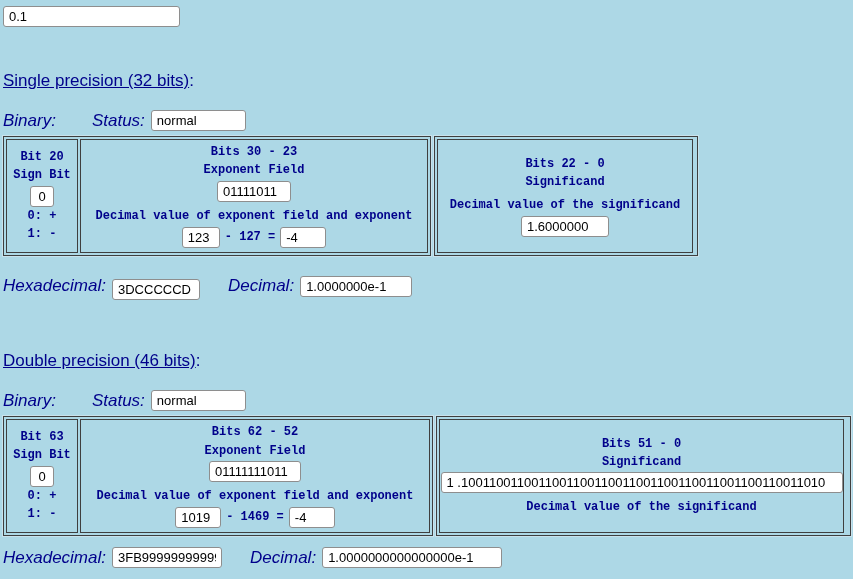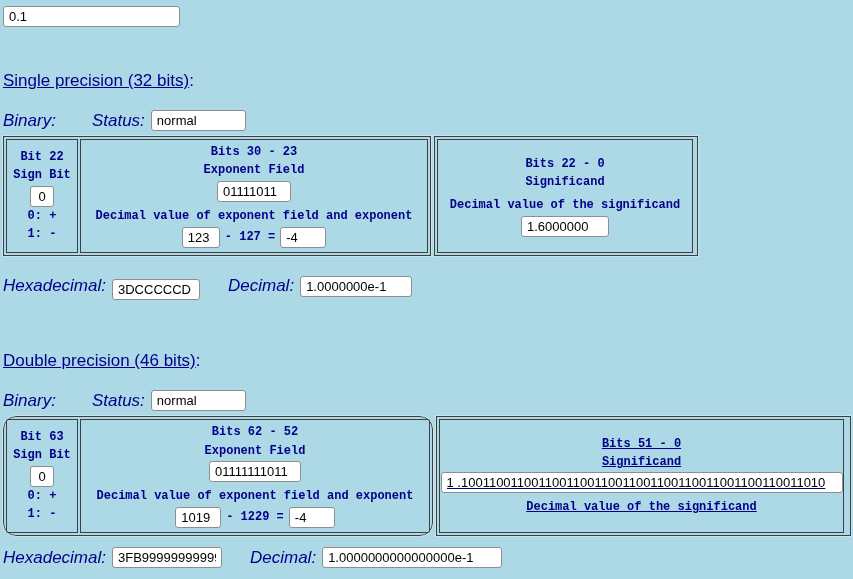--- a/index.html
+++ b/index.html
@@ -50,22 +50,22 @@
 
   .tables-row { display: flex; gap: 3px; align-items: stretch; }
 
   .sign-cell   { width: 72px; }
   .exp-cell    { flex: 1; }
   .sig-single  { width: 256px; }
   .sig-double  { width: 405px; }
 
   .t-single-a { width: 428px; min-height: 117px; }
   .t-single-b { width: 264px; min-height: 117px; }
-  .t-double-a { width: 430px; min-height: 118px; border-radius: 13px; }
-  .t-double-b { width: 415px; min-height: 118px; text-decoration: underline; }
+  .t-double-a { width: 430px; min-height: 118px; }
+  .t-double-b { width: 415px; min-height: 118px; }
 
   .eq-row { display: flex; align-items: center; gap: 5px; margin-top: 1px; }
   .caption { margin-top: 5px; }
 
   
   .in-decimal-entered { width: 177px; }
   .in-status   { width: 95px; }
   .in-sign     { width: 24px; text-align: center; }
   .in-exp-s    { width: 74px; }
   .in-exp-d    { width: 92px; }
@@ -105,21 +105,21 @@
 <div class="row mt-bs">
   <span class="lbl italic">Binary:</span>
   <span class="gap-binary"></span>
   <span class="lbl italic lbl-gap">Status:</span>
   <input class="fld in-status" type="text" value="normal" style="">
 </div>
 
 <div class="tables-row mt-tbl">
   <div class="btable t-single-a">
     <div class="cell sign-cell">
-      <div class="mono">Bit 22</div>
+      <div class="mono">Bit 20</div>
       <div class="mono">Sign Bit</div>
       <input class="fld in-sign" type="text" value="0" style="">
       <div class="mono">0: +</div>
       <div class="mono">1: -</div>
     </div>
     <div class="cell exp-cell">
       <div class="mono">Bits 30 - 23</div>
       <div class="mono">Exponent Field</div>
       <input class="fld in-exp-s" type="text" value="01111011" style="">
       <div class="mono caption">Decimal value of exponent field and exponent</div>
@@ -168,21 +168,21 @@
       <div class="mono">0: +</div>
       <div class="mono">1: -</div>
     </div>
     <div class="cell exp-cell">
       <div class="mono">Bits 62 - 52</div>
       <div class="mono">Exponent Field</div>
       <input class="fld in-exp-d" type="text" value="01111111011" style="">
       <div class="mono caption">Decimal value of exponent field and exponent</div>
       <div class="eq-row">
         <input class="fld in-expdec-d" type="text" value="1019" style="">
-        <span class="mono">- 1229 =</span>
+        <span class="mono">- 1469 =</span>
         <input class="fld in-expval" type="text" value="-4" style="">
       </div>
     </div>
   </div>
   <div class="btable t-double-b">
     <div class="cell sig-double">
       <div class="mono">Bits 51 - 0</div>
       <div class="mono">Significand</div>
       <input class="fld in-sig-d" type="text" value="1 .1001100110011001100110011001100110011001100110011010" style="">
       <div class="mono caption">Decimal value of the significand</div>

